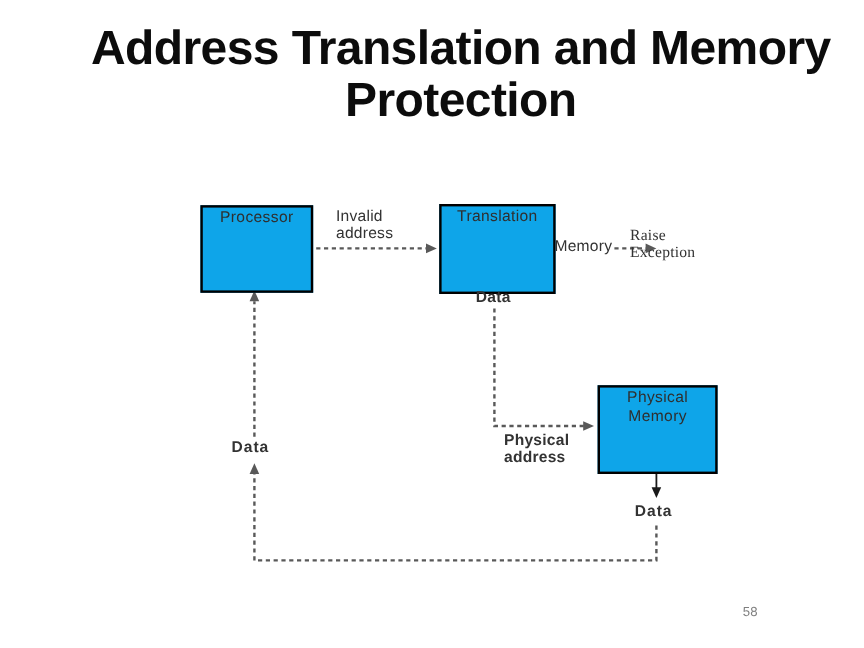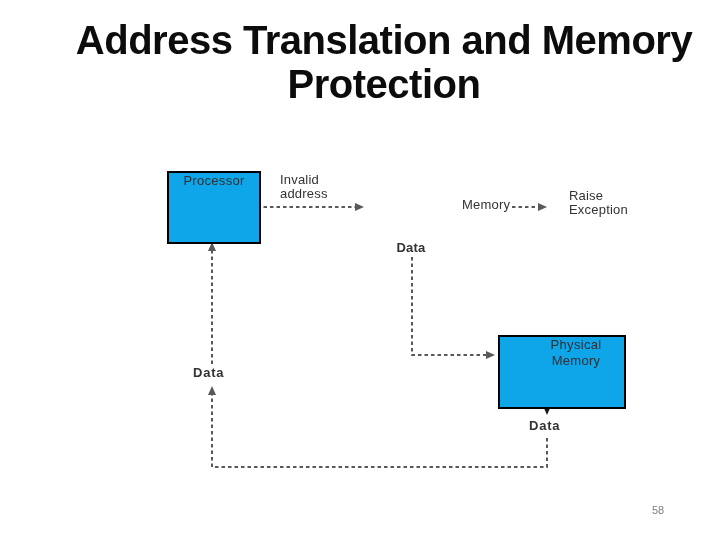--- a/index.html
+++ b/index.html
@@ -14,33 +14,33 @@
   .dash{stroke:#595959;stroke-width:2;stroke-dasharray:3.5 3;fill:none;}
   .solid{stroke:#1a1a1a;stroke-width:1.5;fill:none;}
   .head{fill:#595959;stroke:none;}
   .headsolid{fill:#1a1a1a;stroke:none;}
 
   .box{position:absolute;border:2px solid #000;background:#0ea5e9;
        display:flex;align-items:flex-start;justify-content:center;text-align:center;
        font-size:13px;line-height:16px;color:#2f2f2f;letter-spacing:0.3px;}
   #box-processor{left:143px;top:171px;width:90px;height:69px;}
   #box-translation{left:342px;top:170px;width:93px;height:71px;}
-  #box-physical-memory{left:474px;top:335px;width:96px;height:70px;padding-left:28px;}
+  #box-physical-memory{left:474px;top:321px;width:96px;height:70px;}
 
   .lbl{position:absolute;font-size:13px;line-height:14px;color:#333;letter-spacing:0.2px;}
   .bold{font-weight:700;}
   #lbl-virtual{left:256px;top:173px;width:52px;}
   #lbl-invalid{left:438px;top:198px;}
-  #lbl-raise{left:545px;top:189px;width:72px;}
+  #lbl-raise{left:501px;top:189px;width:72px;font-family:Liberation Serif, serif;}
   #lbl-valid{left:360px;top:241px;width:54px;text-align:center;}
   #lbl-physical-address{left:396px;top:360px;width:58px;}
   #lbl-data-left{left:166px;top:366px;background:#fff;padding:0 3px;letter-spacing:0.8px;}
   #lbl-data-right{left:502px;top:419px;background:#fff;padding:0 3px;letter-spacing:0.8px;}
 
-  .page-number{position:absolute;left:628px;top:504px;font-size:11px;color:#7f7f7f;}
+  .page-number{position:absolute;left:595px;top:504px;font-size:11px;color:#7f7f7f;}
 </style>
 </head>
 <body>
 
 <div class="slide">
 
   <div class="title">Address Translation and Memory Protection</div>
 
   <svg class="connectors" viewBox="0 0 720 540" xmlns="http://www.w3.org/2000/svg">
     <g>
@@ -63,26 +63,30 @@
       <path class="dash" d="M523,438 V467 H188 V395"></path>
       <polygon class="head" points="184,395 192,395 188,386"></polygon>
       <path class="dash" d="M188,364 V251"></path>
       <polygon class="head" points="184,251 192,251 188,242"></polygon>
     </g>
   </svg>
 
   <div class="box" id="box-processor">
     <span>Processor</span>
   </div>
+  <div class="box" id="box-translation">
+    <span>Translation</span>
+  </div>
   <div class="box" id="box-physical-memory">
     <span>Physical Memory</span>
   </div>
 
   <div class="lbl" id="lbl-virtual">Invalid address</div>
   <div class="lbl" id="lbl-invalid">Memory</div>
   <div class="lbl" id="lbl-raise">Raise Exception</div>
   <div class="lbl bold" id="lbl-valid">Data</div>
+  <div class="lbl bold" id="lbl-physical-address">Physical address</div>
   <div class="lbl bold" id="lbl-data-left">Data</div>
   <div class="lbl bold" id="lbl-data-right">Data</div>
 
   <div class="page-number">58</div>
 
 </div>
 
 </body></html>

